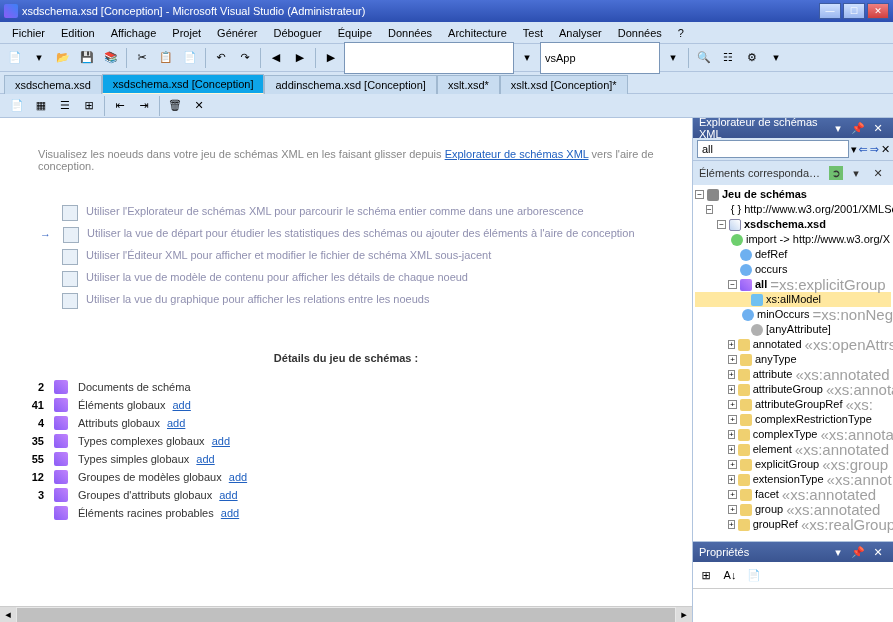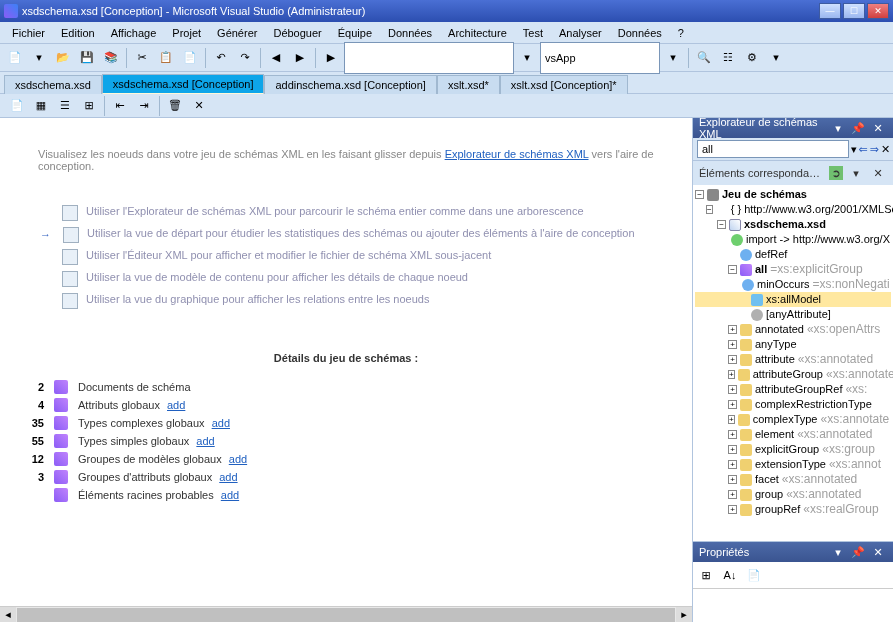--- a/index.html
+++ b/index.html
@@ -44,21 +44,21 @@
 .tree-row.sel { background:#ffe8a0; }
 .expander { width:9px; height:9px; border:1px solid #888; display:inline-flex; align-items:center; justify-content:center; font-size:8px; line-height:1; cursor:pointer; background:#fff;}
 .spacer { display:inline-block; width:9px; }
 .ticon { width:12px; height:12px; display:inline-block; border-radius:2px; flex-shrink:0;}
 .i-ns { background:#888; } .i-file{background:linear-gradient(45deg,#c0d4f0,#fff);border:1px solid #88a;} 
 .i-imp{background:#6ecf6e;border-radius:50%;} .i-attr{background:#6eb0f0;border-radius:50%;}
 .i-elem{background:linear-gradient(45deg,#8b5cf6,#c084fc);} .i-grp{background:#70c0f0;}
 .i-type{background:#f0d070;}
 .i-ref{background:#b0b0b0;border-radius:50%;}
 .tlabel { color:#000; }
-.ttype { color:#a0a0a0; font-size:12px;}
+.ttype { color:#a0a0a0; font-size:15px;}
 
 .intro-text { color:#888; font-size:11px; margin: 10px 0 30px 18px; }
 .intro-text a { color:#2060c0; text-decoration:underline; }
 .option-list { margin:20px 0 40px 20px; }
 .option-row { display:flex; align-items:flex-start; gap:8px; padding:3px 0; }
 .opt-icon { width:16px; height:16px; border:1px solid #a0b0c0; background:#e8f0f8; flex-shrink:0;}
 .opt-text { color:#9090b0; font-size:11px; }
 .option-row.sel::before { content:"→"; color:#3060c0; margin-right:4px; font-weight:bold;}
 .option-row:not(.sel)::before { content:""; width:14px; display:inline-block;}
 
@@ -192,20 +192,25 @@
         </div>
     </div>
     <div class="detail-header">Détails du jeu de schémas :</div>
     <div class="detail-tbl" id="details-container">
         <div class="detail-row">
           <span class="detail-num">2</span>
     <span class="ticon i-elem detail-ico"></span>
     <span class="detail-txt">Documents de schéma</span>
         </div>
         <div class="detail-row">
+          <span class="detail-num">41</span>
+    <span class="ticon i-elem detail-ico"></span>
+    <span class="detail-txt">Éléments globaux <a href="#">add</a></span>
+        </div>
+        <div class="detail-row">
           <span class="detail-num">4</span>
     <span class="ticon i-elem detail-ico"></span>
     <span class="detail-txt">Attributs globaux <a href="#">add</a></span>
         </div>
         <div class="detail-row">
           <span class="detail-num">35</span>
     <span class="ticon i-elem detail-ico"></span>
     <span class="detail-txt">Types complexes globaux <a href="#">add</a></span>
         </div>
         <div class="detail-row">
@@ -281,36 +286,41 @@
     <span class="spacer"></span>
             <span class="ticon i-imp"></span>
     <span class="tlabel">import -&gt; http://www.w3.org/X</span>
     </div>
           <div class="tree-row" style="padding-left:33px">
     <span class="spacer"></span>
             <span class="ticon i-attr"></span>
     <span class="tlabel">defRef</span>
     </div>
           <div class="tree-row" style="padding-left:33px">
+    <span class="spacer"></span>
+            <span class="ticon i-attr"></span>
+    <span class="tlabel">occurs</span>
+    </div>
+          <div class="tree-row" style="padding-left:33px">
     <span class="expander">−</span>
             <span class="ticon i-elem"></span>
     <span class="tlabel bold">all</span>
     <span class="ttype">=xs:explicitGroup</span>
           </div>
+          <div class="tree-row sel" style="padding-left:44px">
+    <span class="spacer"></span>
+            <span class="ticon i-grp"></span>
+    <span class="tlabel">xs:allModel</span>
+    </div>
           <div class="tree-row" style="padding-left:44px">
     <span class="spacer"></span>
             <span class="ticon i-attr"></span>
     <span class="tlabel">minOccurs</span>
     <span class="ttype">=xs:nonNegati</span>
           </div>
-          <div class="tree-row sel" style="padding-left:44px">
-    <span class="spacer"></span>
-            <span class="ticon i-grp"></span>
-    <span class="tlabel">xs:allModel</span>
-    </div>
           <div class="tree-row" style="padding-left:44px">
     <span class="spacer"></span>
             <span class="ticon i-ref"></span>
     <span class="tlabel">[anyAttribute]</span>
     </div>
           <div class="tree-row" style="padding-left:33px">
     <span class="expander">+</span>
             <span class="ticon i-type"></span>
     <span class="tlabel">annotated</span>
     <span class="ttype">«xs:openAttrs</span>

